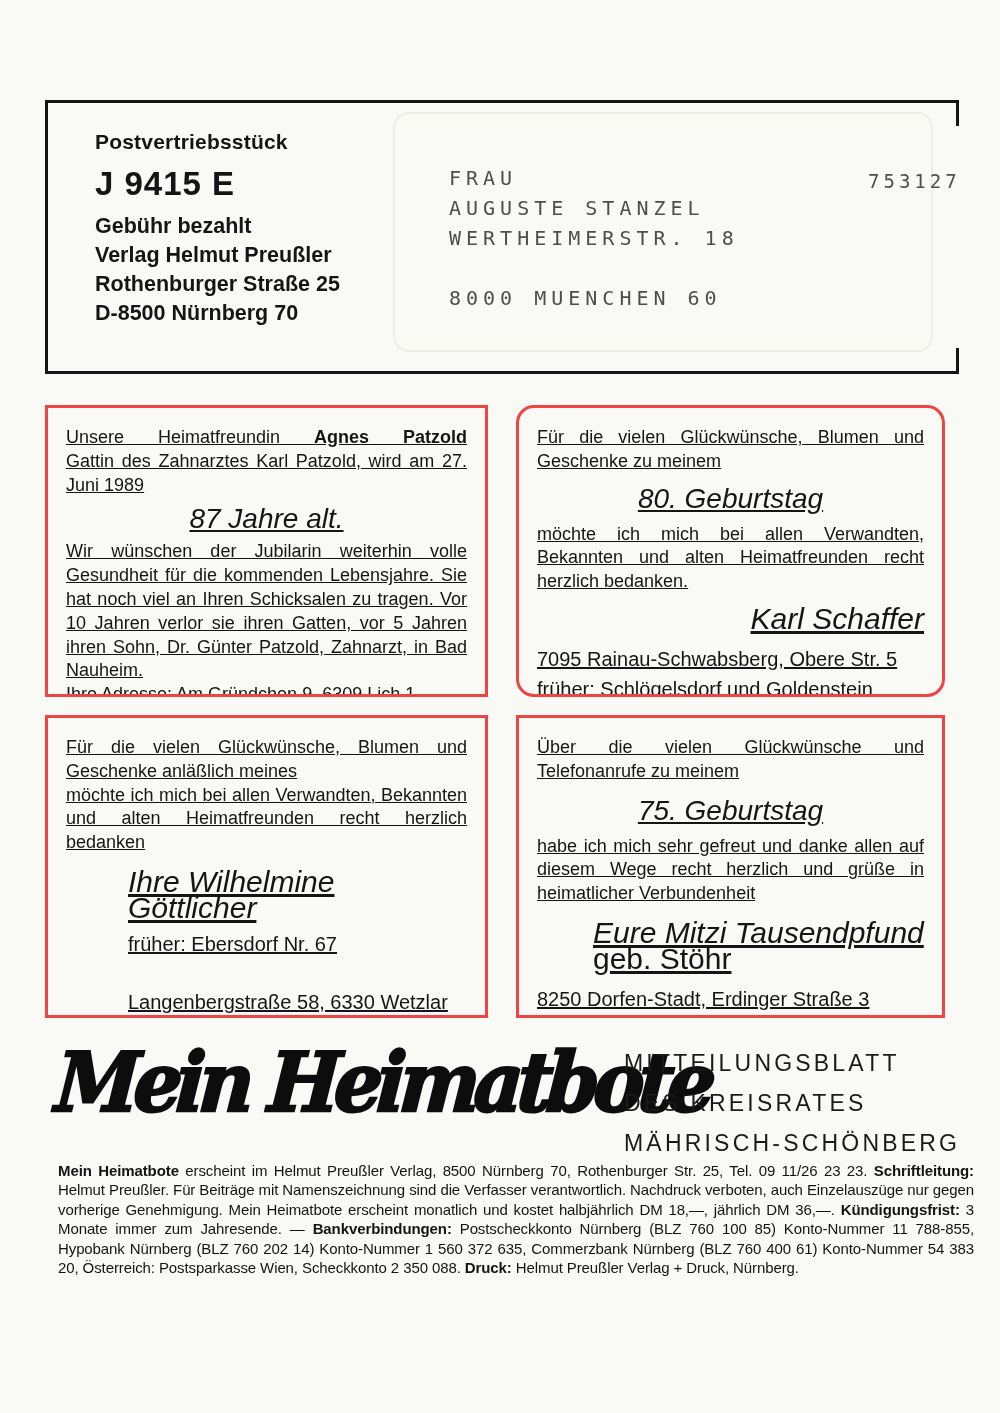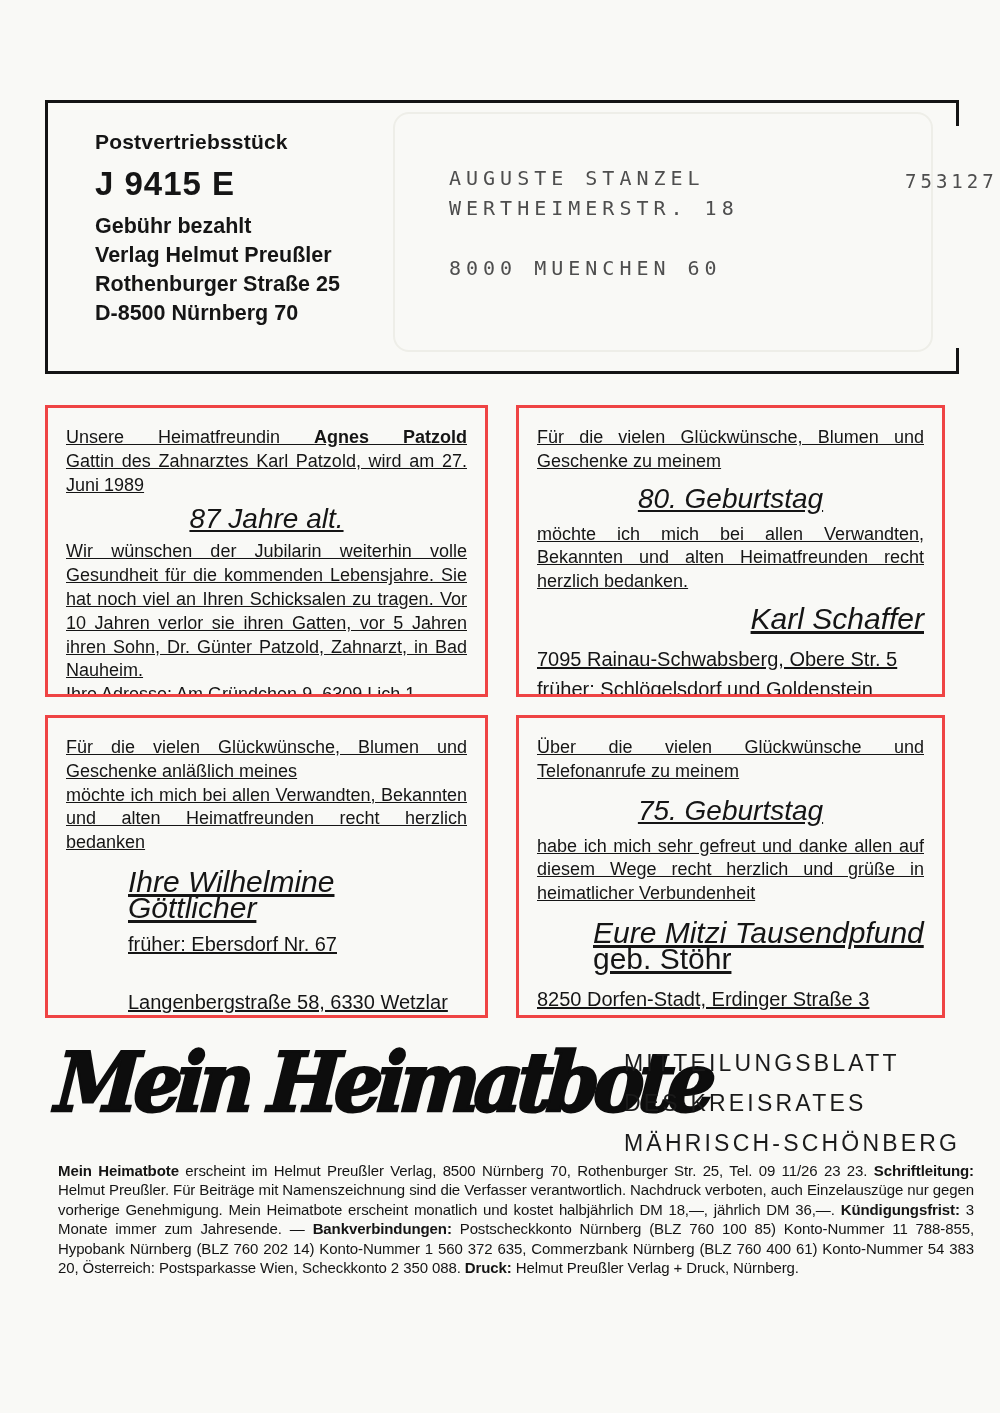--- a/index.html
+++ b/index.html
@@ -32,32 +32,32 @@
     border:2px solid #ececе6;border:2px solid #ececе6;
     border:2px solid #ededе7;
     border:2px solid #ededE7;
     border:2px solid #ededе7;
     border-radius:16px;border:2px solid #eeeee8;
   }
   #recipient-address{left:388px;top:63px;}
   .dm{font-family:"DejaVu Sans Mono",monospace;color:#4e4e4e;}
   .dm-line{font-size:20px;letter-spacing:5px;line-height:30px;white-space:pre;}
   .dm-line.blank{height:30px;}
-  #subscriber-number{left:844px;top:70px;font-size:19px;letter-spacing:4px;}
+  #subscriber-number{left:807px;top:70px;font-size:19px;letter-spacing:4px;}
 
   
   .annbox{
     position:absolute;box-sizing:border-box;
     border:3px solid #ef4444;
     padding:18px 18px 10px;
     overflow:hidden;
     text-decoration:underline;
   }
   #box0{left:45px;top:405px;width:443px;height:292px;}
-  #box1{left:516px;top:405px;width:429px;height:292px;}
+  #box1{left:516px;top:405px;width:429px;height:292px;border-radius:18px;}
   #box2{left:45px;top:715px;width:443px;height:303px;}
   #box3{left:516px;top:715px;width:429px;height:303px;}
 
   .blk{margin:0;}
   .bodytxt{font-size:18px;line-height:23.8px;text-align:justify;}
   .stretch{text-align-last:justify;}
   .left{text-align:left !important;text-align-last:left !important;}
   .headline{font-style:italic;font-size:28px;line-height:33px;text-align:center;margin:5px 0 5px;}
   .sig{font-size:30px;line-height:26px;}
   .right{text-align:right;}
@@ -110,20 +110,21 @@
         <div class="sender-line">Gebühr bezahlt</div>
         <div class="sender-line">Verlag Helmut Preußler</div>
         <div class="sender-line">Rothenburger Straße 25</div>
         <div class="sender-line">D-8500 Nürnberg 70</div>
       </div>
   </div>
 
   <div class="abs" id="address-sticker"></div>
 
   <div class="abs dm" id="recipient-address">
+      <div class="dm-line">FRAU</div>
       <div class="dm-line">AUGUSTE STANZEL</div>
       <div class="dm-line">WERTHEIMERSTR. 18</div>
       <div class="dm-line blank"></div>
       <div class="dm-line">8000 MUENCHEN 60</div>
     </div>
 
   <div class="abs dm" id="subscriber-number">753127</div>
 </div>
 
 <div class="annbox" id="box0">

